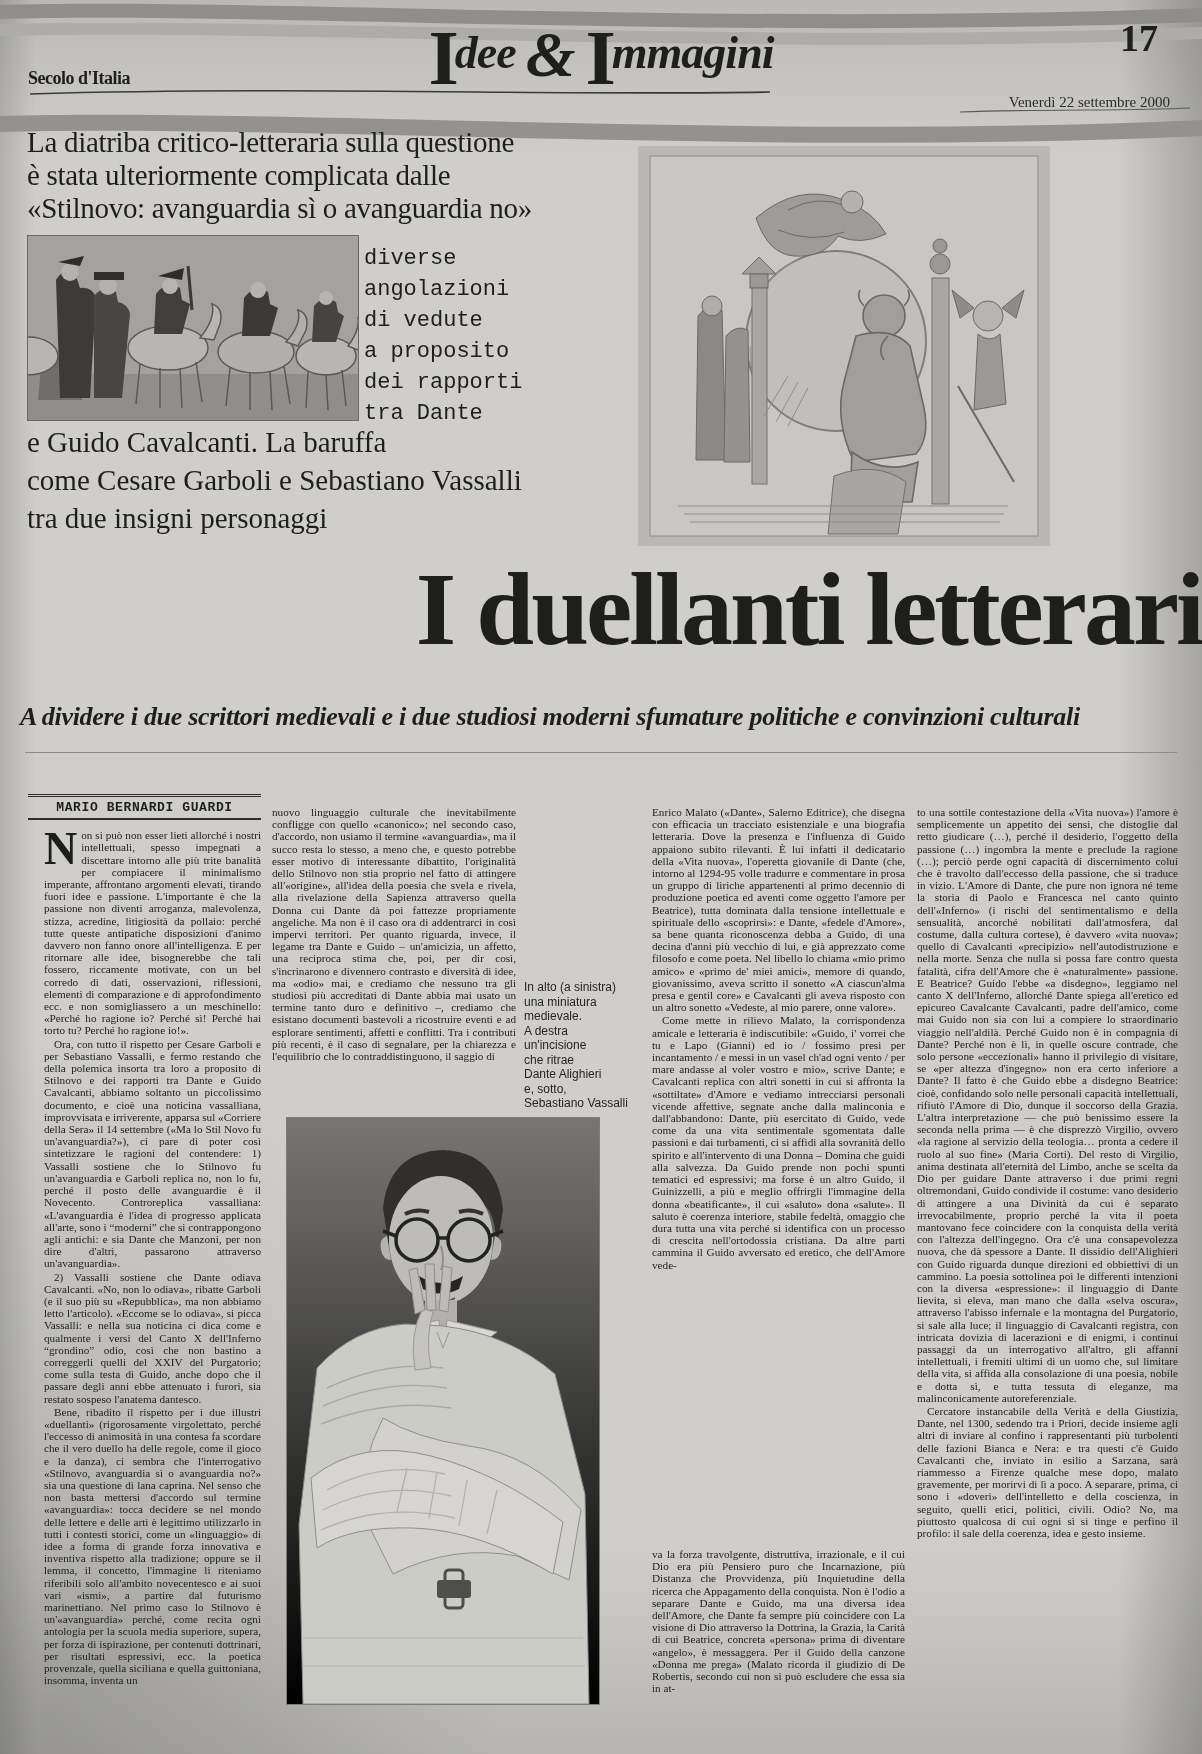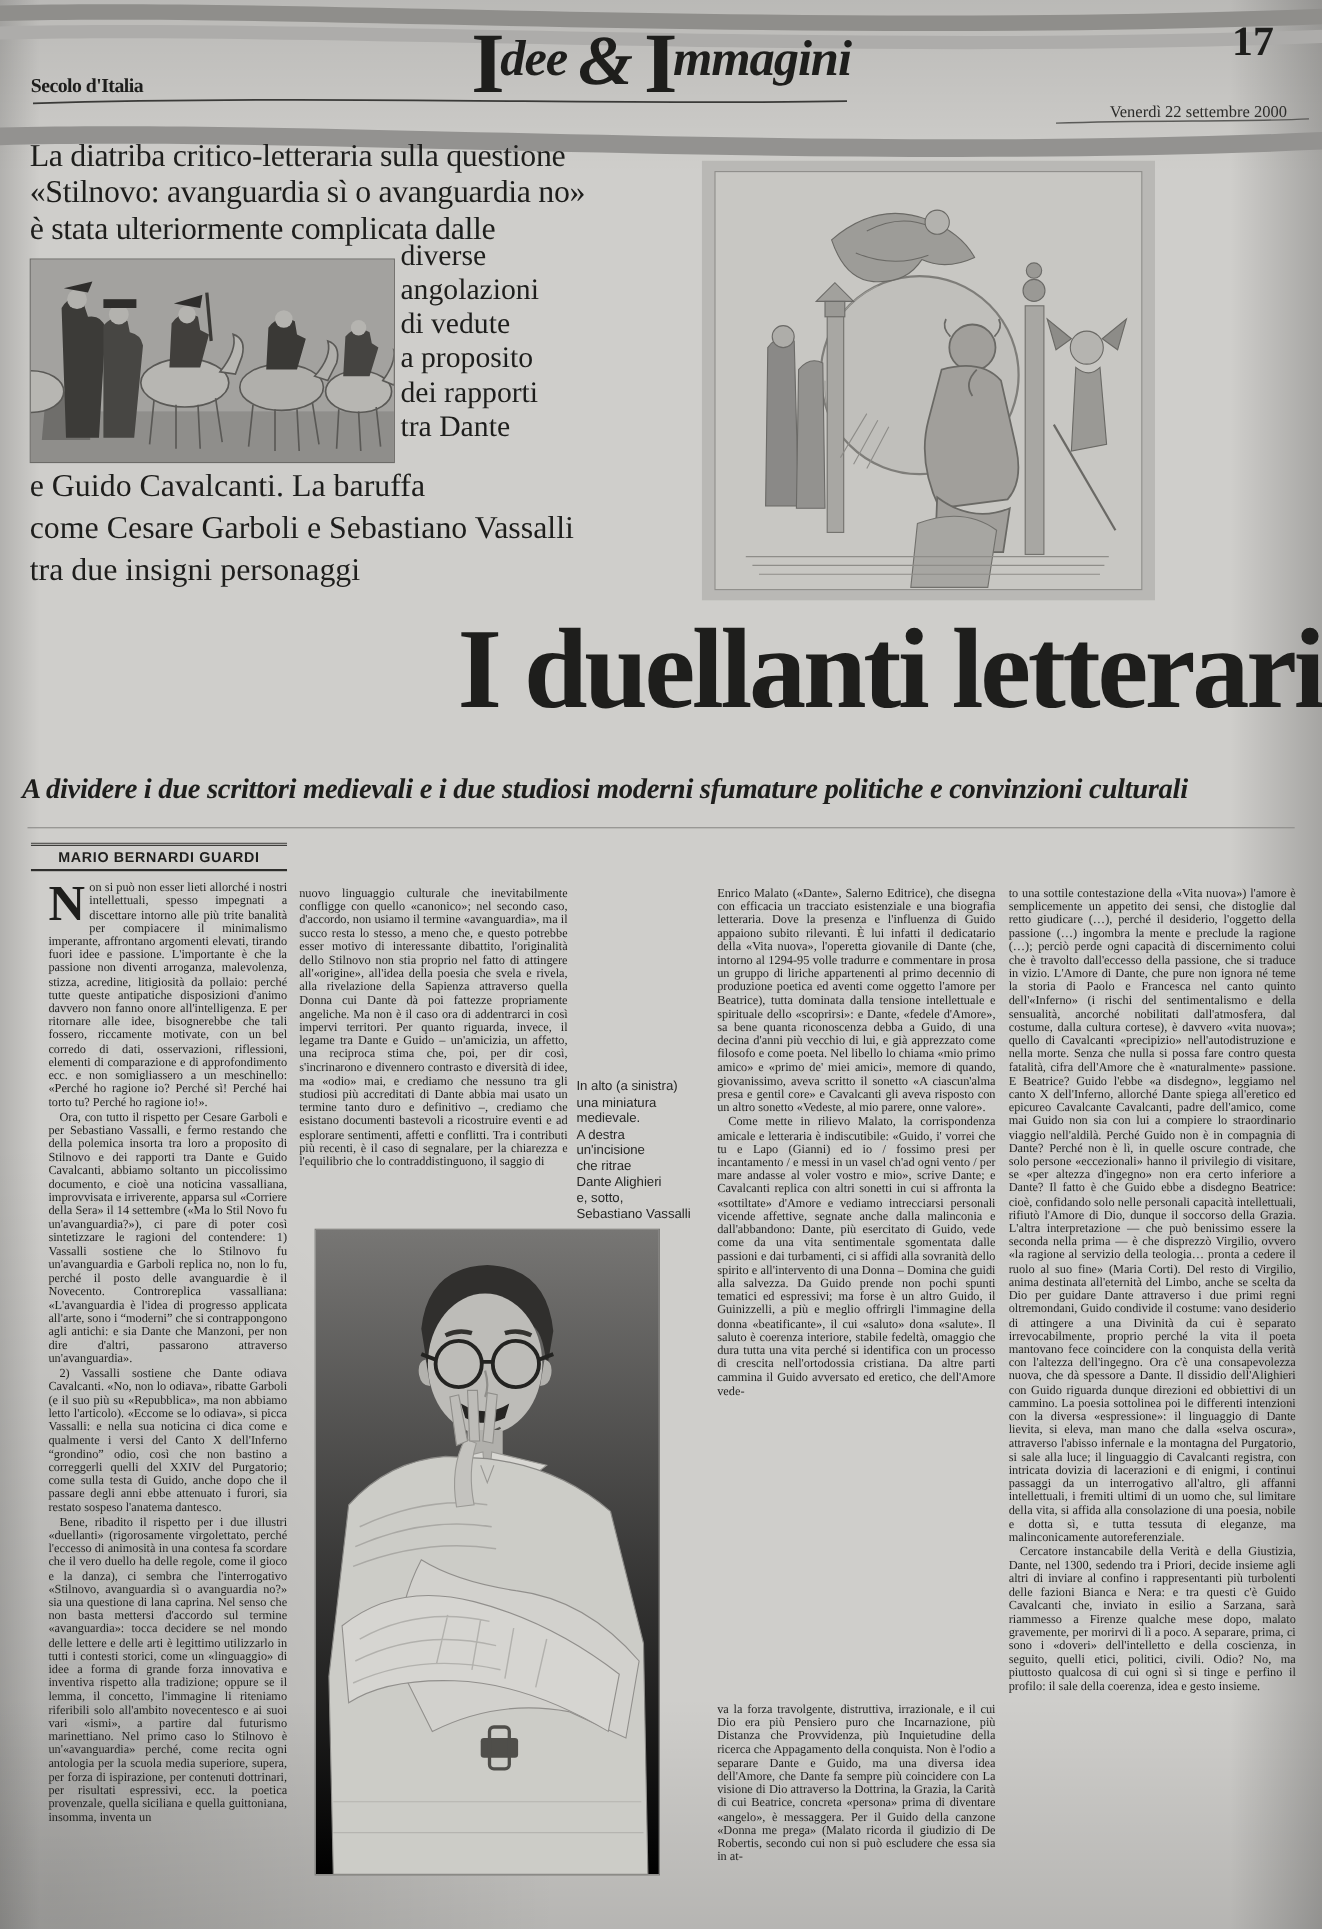--- a/index.html
+++ b/index.html
@@ -16,33 +16,33 @@
   .bands{position:absolute;left:0;top:0;}
   .paper-name{position:absolute;left:28px;top:68px;font-weight:bold;font-size:18px;letter-spacing:-.5px;text-align:center;}
   .masthead-logo{position:absolute;left:0;right:0;top:18px;text-align:center;white-space:nowrap;}
   .logo-i{font-size:78px;font-weight:bold;line-height:.9;vertical-align:-16px;letter-spacing:-4px;}
   .logo-word{font-size:46px;font-style:italic;font-weight:bold;letter-spacing:-1px;}
   .logo-amp{font-size:64px;font-style:italic;font-weight:bold;vertical-align:-8px;padding:0 6px;}
   .page-number{position:absolute;right:44px;top:16px;font-size:38px;font-weight:bold;}
   .issue-date{position:absolute;right:32px;top:94px;font-size:15px;color:#2c2c2a;text-align:center;}
   
   .intro-top{position:absolute;left:27px;top:126px;width:600px;font-size:29px;line-height:33px;letter-spacing:-.3px;}
-  .intro-right{position:absolute;left:364px;top:217px;width:215px;font-size:27px;line-height:31px;}
+  .intro-right{position:absolute;left:364px;top:243px;width:215px;font-size:22px;line-height:31px;font-family:Liberation Mono, monospace;}
   .intro-bottom{position:absolute;left:27px;top:423px;width:600px;font-size:29px;line-height:38px;}
   
   .miniature{position:absolute;left:28px;top:236px;width:330px;height:184px;outline:1px solid #6b6a67;}
   .engraving{position:absolute;left:638px;top:146px;width:412px;height:400px;}
   .portrait{position:absolute;left:287px;top:1118px;width:312px;height:586px;outline:1px solid #7d7c79;z-index:2;}
   
   .main-headline{position:absolute;left:0;right:0;top:557px;text-align:right;font-size:104px;font-weight:bold;letter-spacing:-3px;line-height:1;}
   .sub-headline{position:absolute;left:20px;right:20px;top:702px;text-align:left;font-size:26px;font-style:italic;font-weight:bold;letter-spacing:-.3px;}
   .subhead-rule{position:absolute;left:25px;right:25px;top:752px;border-top:1px solid #8c8b88;}
   
-  .byline{font-family:Liberation Sans, sans-serif;font-weight:bold;font-size:13px;text-align:center;
-    letter-spacing:.6px;border-top:3px double #2e2e2c;border-bottom:2px solid #2e2e2c;padding:5px 0 4px;}
+  .byline{font-family:Liberation Mono, monospace;font-weight:bold;font-size:13px;text-align:center;
+    letter-spacing:.6px;border-top:3px double #2e2e2c;border-bottom:2px solid #2e2e2c;padding:5px 0 4px;margin-top:28px;}
   .bodycol{position:absolute;font-size:11.2px;line-height:12.2px;text-align:justify;overflow:hidden;}
   .bodycol p{margin:0 0 1px 0;}
   .bodycol p + p{text-indent:10px;}
   .col1{left:28px;top:766px;width:233px;height:945px;}
   .col1 .coltext{margin-top:9px;margin-left:16px;}
   .col1 .coltext p:first-of-type::first-letter{
     float:left;font-size:46px;line-height:38px;padding:1px 4px 0 0;font-weight:bold;}
   .col2{left:272px;top:806px;width:244px;height:316px;}
   .col4a{left:652px;top:806px;width:253px;height:586px;}
   .col4b{left:652px;top:1548px;width:253px;height:172px;}
@@ -74,22 +74,22 @@
     <span class="logo-i">I</span><span class="logo-word">dee</span>
     <span class="logo-amp">&amp;</span>
     <span class="logo-i">I</span><span class="logo-word">mmagini</span>
   </div>
 
   <div class="page-number">17</div>
   <div class="issue-date">Venerdì 22 settembre 2000</div>
 
   <div class="intro-top">
       <div>La diatriba critico-letteraria sulla questione</div>
+      <div>è stata ulteriormente complicata dalle</div>
       <div>«Stilnovo: avanguardia sì o avanguardia no»</div>
-      <div>è stata ulteriormente complicata dalle</div>
     </div>
 
   <svg class="miniature" width="330" height="184" viewBox="0 0 330 184">
     <rect width="330" height="184" fill="#a3a29f"></rect>
     <rect y="138" width="330" height="46" fill="#8f8e8b"></rect>
     <path d="M14,120 h40 v44 h-44 z" fill="#6f6e6b"></path>
     <path d="M28,44 q8,-14 20,-4 l4,12 q12,-2 16,10 l-6,100 h-30 z" fill="#3c3b38"></path>
     <circle cx="42" cy="36" r="9" fill="#b3b2ae"></circle>
     <path d="M30,26 l26,-6 -4,10 z" fill="#2e2d2b"></path>
     <path d="M66,60 q10,-12 22,-4 l2,10 q10,2 12,12 l-8,84 h-28 z" fill="#474643"></path>

